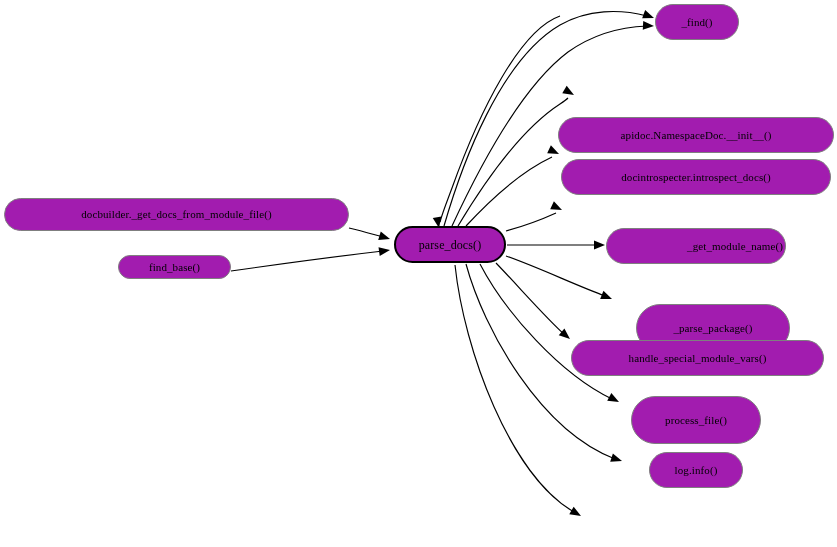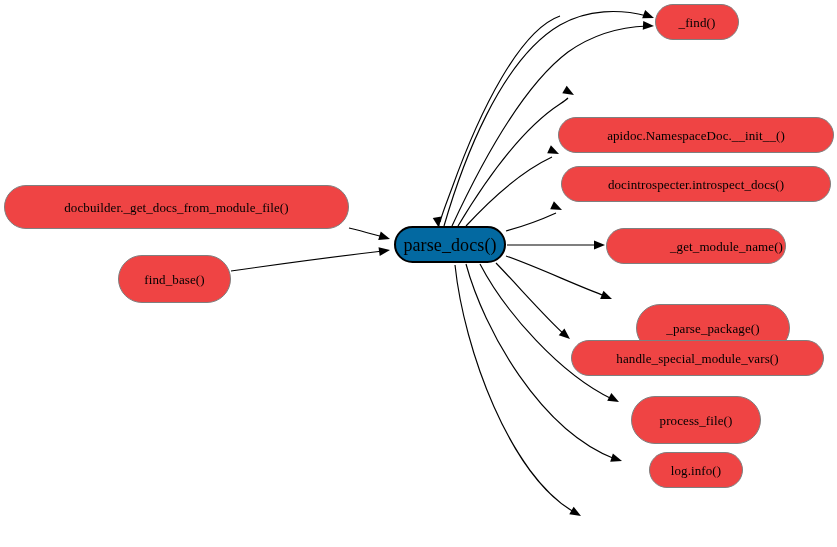--- a/index.html
+++ b/index.html
@@ -26,33 +26,33 @@
     width: 837px;
     height: 547px;
   }
   .node {
     position: absolute;
     box-sizing: border-box;
     display: flex;
     align-items: center;
     justify-content: center;
     white-space: nowrap;
-    background: #ef4444;
+    background: #a21caf;
     color: #000000;
     border: 1px solid #7f7f7f;
     border-radius: 999px;
-    font-size: 13px;
+    font-size: 11px;
     line-height: 1;
     letter-spacing: 0.1px;
   }
   .node.focus {
-    background: #0369a1;
+    background: #a21caf;
     border: 2.5px solid #000000;
     border-radius: 999px;
-    font-size: 18px;
+    font-size: 12px;
   }
   .node-label {
     display: block;
     padding: 0 2px;
     transform: translateY(-0.5px);
   }
 </style>
 </head>
 <body>
 
@@ -82,42 +82,42 @@
       <path d="M496,263 C520,288 548,320 564,334" fill="none" stroke="#000000" stroke-width="1.15"></path>
       <polygon points="0,0 -11,-4.4 -11,4.4" fill="#000000" transform="translate(570,339) rotate(40)"></polygon>
       <path d="M480,264 C505,312 560,374 612,399" fill="none" stroke="#000000" stroke-width="1.15"></path>
       <polygon points="0,0 -11,-4.4 -11,4.4" fill="#000000" transform="translate(619,402) rotate(28)"></polygon>
       <path d="M466,264 C484,330 540,430 615,459" fill="none" stroke="#000000" stroke-width="1.15"></path>
       <polygon points="0,0 -11,-4.4 -11,4.4" fill="#000000" transform="translate(622,461) rotate(18)"></polygon>
       <path d="M455,265 C464,350 510,475 574,512" fill="none" stroke="#000000" stroke-width="1.15"></path>
       <polygon points="0,0 -11,-4.4 -11,4.4" fill="#000000" transform="translate(581,516) rotate(30)"></polygon>
     </svg>
 
-  <div class="node" id="n-docbuilder_get_docs_from_module_file" style="left: 4px; top: 185px; width: 345px; height: 44px;">
+  <div class="node" id="n-docbuilder_get_docs_from_module_file" style="left: 4px; top: 198px; width: 345px; height: 33px;">
     <span class="node-label">docbuilder._get_docs_from_module_file()</span>
   </div>
 
-  <div class="node" id="n-find_base" style="left: 118px; top: 255px; width: 113px; height: 48px;">
+  <div class="node" id="n-find_base" style="left: 118px; top: 255px; width: 113px; height: 24px;">
     <span class="node-label">find_base()</span>
   </div>
 
   <div class="node focus" id="n-parse_docs" style="left: 394px; top: 226px; width: 112px; height: 37px;">
     <span class="node-label">parse_docs()</span>
   </div>
 
   <div class="node" id="n-_find" style="left: 655px; top: 4px; width: 84px; height: 36px;">
     <span class="node-label">_find()</span>
   </div>
 
 
   <div class="node" id="n-apidoc_NamespaceDoc_init" style="left: 558px; top: 117px; width: 276px; height: 36px;">
     <span class="node-label">apidoc.NamespaceDoc.__init__()</span>
   </div>
 
-  <div class="node" id="n-docintrospecter_introspect_docs" style="left: 561px; top: 166px; width: 270px; height: 36px;">
+  <div class="node" id="n-docintrospecter_introspect_docs" style="left: 561px; top: 159px; width: 270px; height: 36px;">
     <span class="node-label">docintrospecter.introspect_docs()</span>
   </div>
 
   <div class="node" id="n-_get_module_name" style="left: 606px; top: 228px; width: 180px; height: 36px; justify-content: flex-end;">
     <span class="node-label">_get_module_name()</span>
   </div>
 
   <div class="node" id="n-_parse_package" style="left: 636px; top: 284px; width: 154px; height: 48px; margin-top: 20px;">
     <span class="node-label">_parse_package()</span>
   </div>

